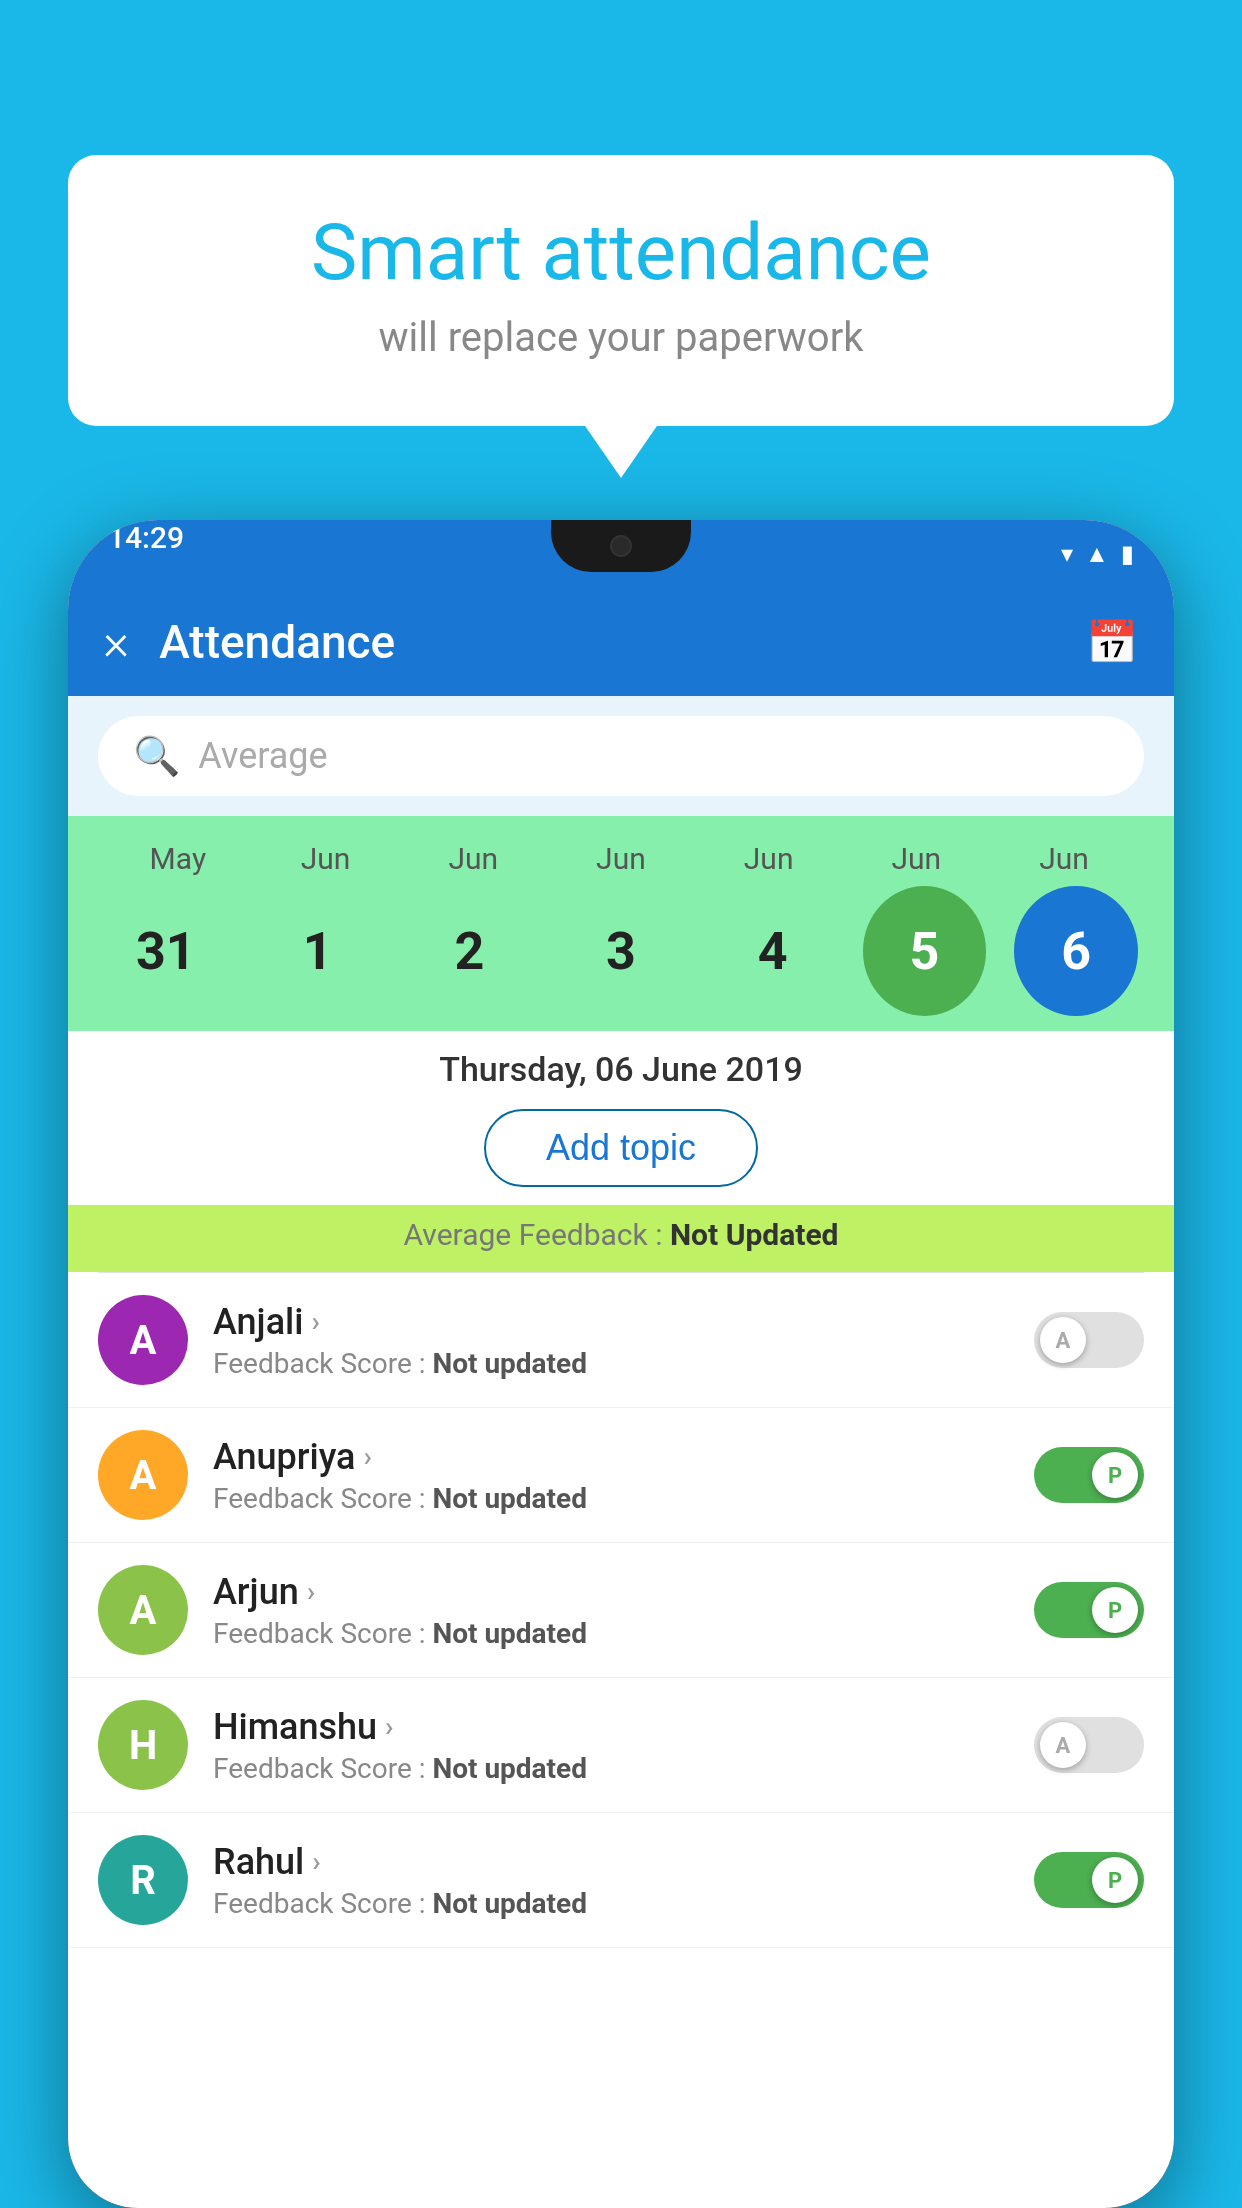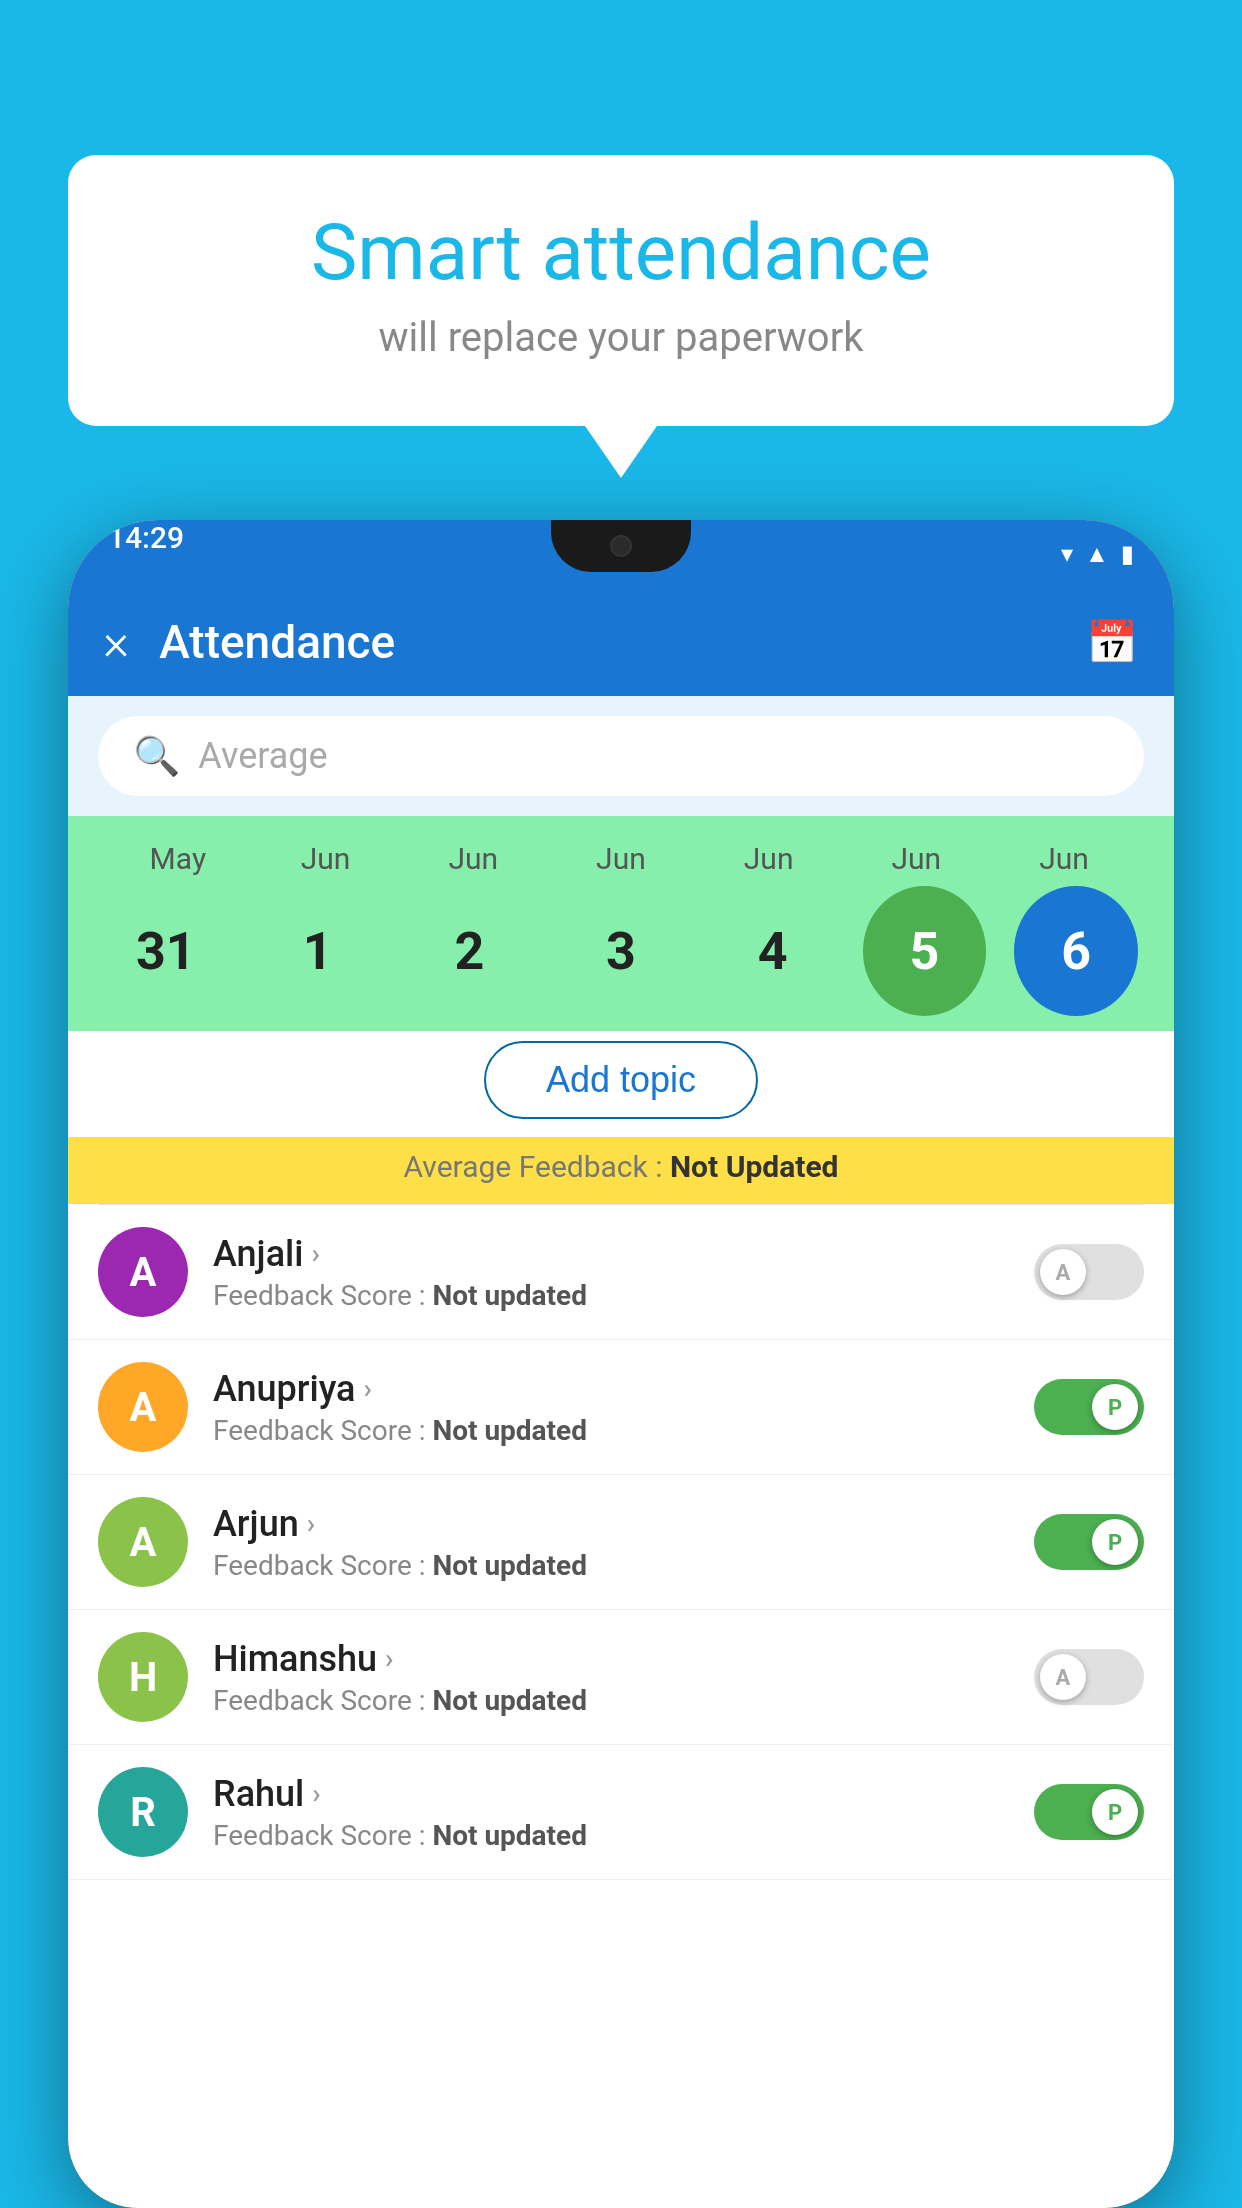--- a/index.html
+++ b/index.html
@@ -240,21 +240,21 @@
       font-weight: 500;
       cursor: pointer;
     }
 
     
     .avg-feedback {
       text-align: center;
       padding: 12px 0 20px;
       font-size: 30px;
       color: #777;
-      background: #fde047;
+      background: #bef264;
     }
     .avg-feedback-bold {
       font-weight: 700;
       color: #333;
     }
 
     
     .divider {
       height: 1px;
       background: #e0e0e0;
@@ -433,20 +433,21 @@
         <div class="cal-date">31</div>
         <div class="cal-date">1</div>
         <div class="cal-date">2</div>
         <div class="cal-date">3</div>
         <div class="cal-date">4</div>
         <div class="cal-date today">5</div>
         <div class="cal-date selected">6</div>
       </div>
     </div>
 
+    <div class="date-label">Thursday, 06 June 2019</div>
 
     <div class="add-topic-wrap">
       <button class="add-topic-btn">Add topic</button>
     </div>
 
     <div class="avg-feedback">
       <span>Average Feedback : </span><span class="avg-feedback-bold">Not Updated</span>
     </div>
 
     <div class="divider"></div>

